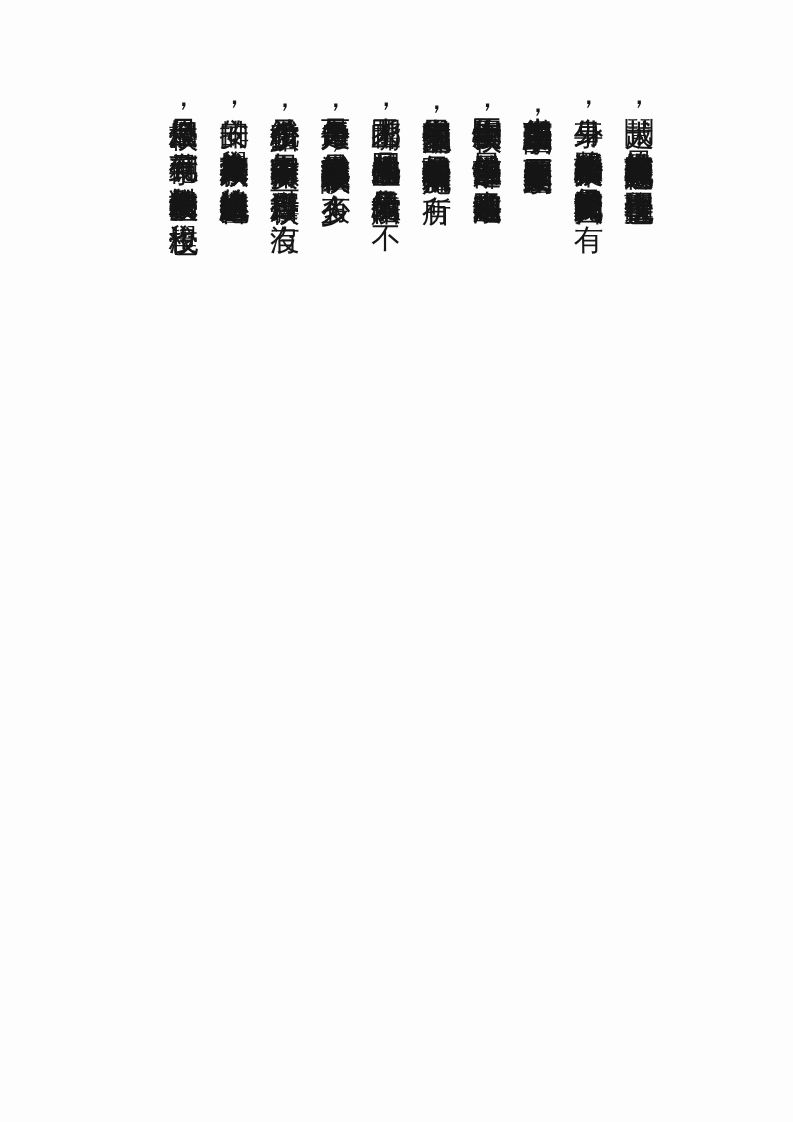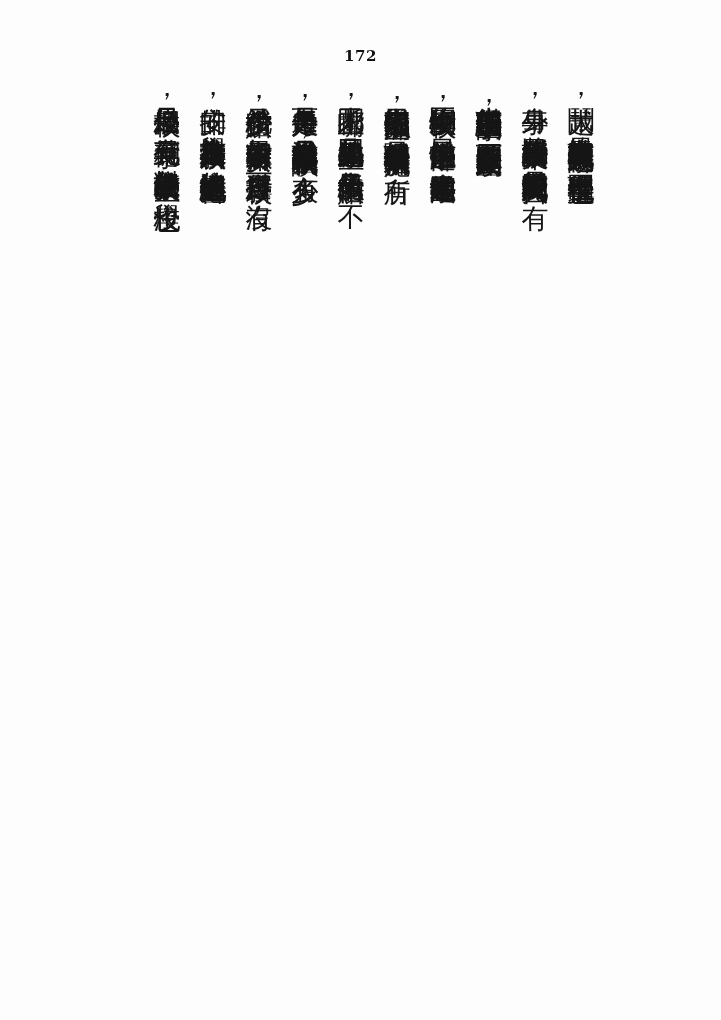--- a/index.html
+++ b/index.html
@@ -46,21 +46,20 @@
     padding: 0;
     line-height: 46px;
     letter-spacing: 0.55px;
     white-space: nowrap;
   }
 </style>
 </head>
 <body>
 
 <div class="page">
-  <div class="page-number">172</div>
 
   <div class="text-block">
     <p class="text-column">鬧越大，最終被害女生的班導師和校長因此被辭退，學園理事長也選擇置</p>
     <p class="text-column">身事外，將這所風評變差的學校捨棄，但是學校並沒有因此關門大吉，有</p>
     <p class="text-column">人從前任理事長手中買下了駒王學園，並在買下學園後立刻開始了整改，</p>
     <p class="text-column">駒王學園恢復女校，目前的男性學生全部退學，本來這一做法激起了學園</p>
     <p class="text-column">中男學生家屬的強烈不滿，但是隨著新任理事長的一系列補償措施，所有</p>
     <p class="text-column">人都閉上了嘴，凡是因此被退學的男學生，每人給予一億日元的賠償，不</p>
     <p class="text-column">是每戶而是每人，也就是說如果家中有複數的孩子在學校就讀，有多少人</p>
     <p class="text-column">就給予多少份賠償，如果家中對孩子自有安排，可自行選擇新學校，沒有</p>

